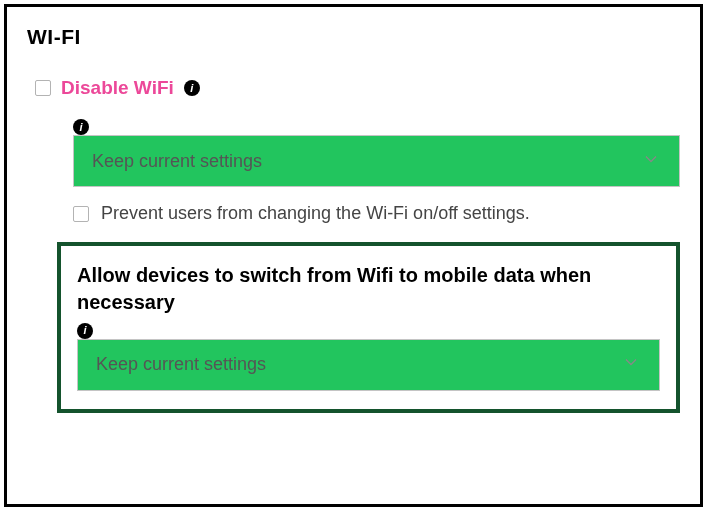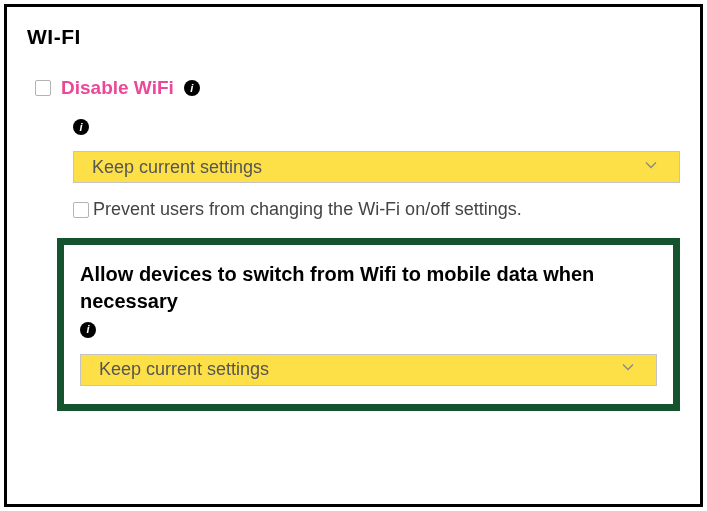--- a/index.html
+++ b/index.html
@@ -61,46 +61,45 @@
     }
     .sub-heading {
       font-size: 20px;
       font-weight: 700;
       color: #000;
       display: flex;
       align-items: center;
       gap: 8px;
     }
     .select {
-      margin-top: 16px;
       width: 100%;
       border: 1px solid #c4c4c4;
-      background: #fde047;
-      height: 32px;
+      background: #22c55e;
+      height: 52px;
       display: flex;
       align-items: center;
       justify-content: space-between;
       padding: 0 18px;
       font-size: 18px;
       color: #555;
       cursor: pointer;
     }
     .chevron {
       color: #888;
     }
     .sub-row {
       margin-top: 16px;
       display: flex;
       align-items: center;
-      gap: 4px;
+      gap: 12px;
       font-size: 18px;
       color: #444;
     }
     .highlight-box {
-      border: 7px solid #14532d;
+      border: 4px solid #14532d;
       margin-top: 18px;
       margin-left: 30px;
       margin-right: 0px;
       padding: 16px 16px 18px 16px;
     }
     .highlight-label {
       font-size: 20px;
       font-weight: 700;
       color: #000;
       line-height: 1.35;

